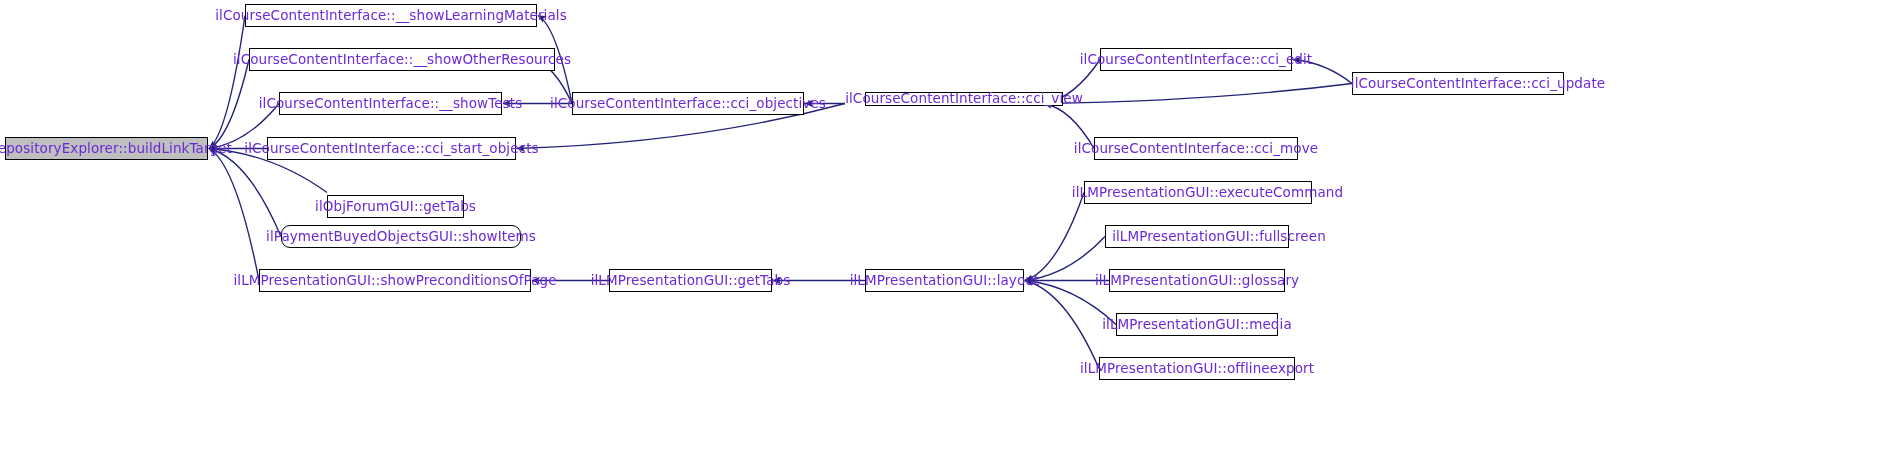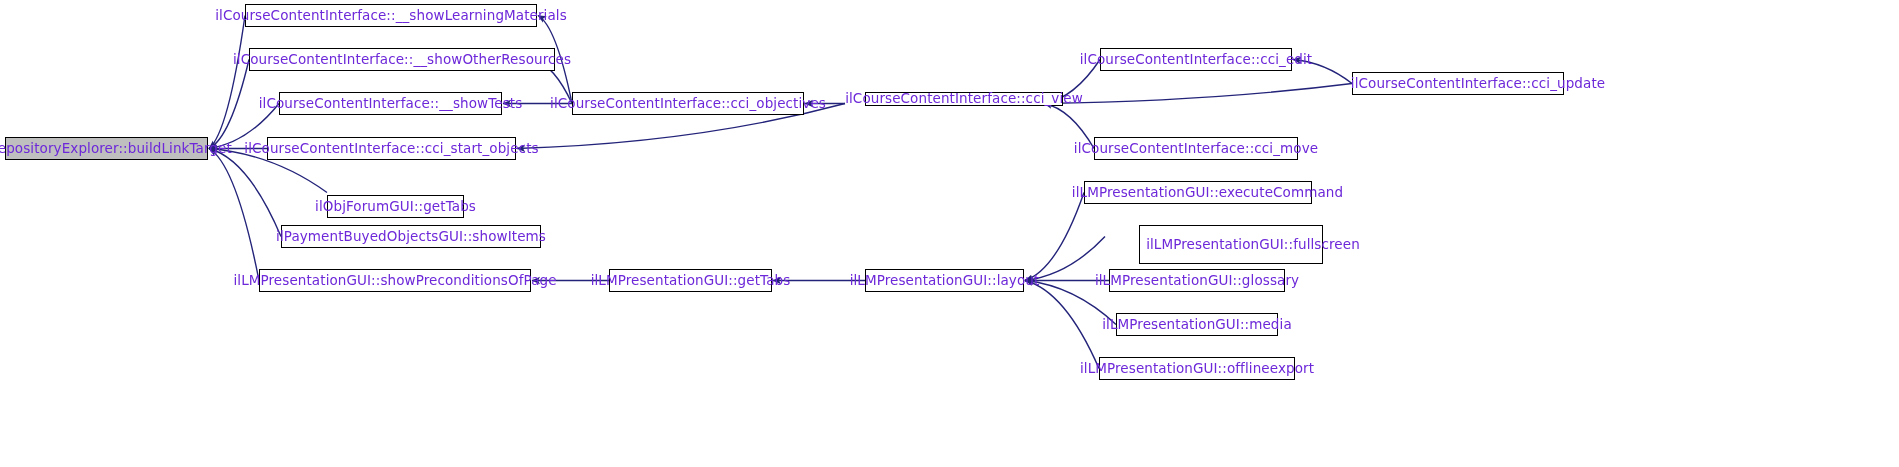--- a/index.html
+++ b/index.html
@@ -60,21 +60,21 @@
       </div>
       <div class="node" style="left: 279px; top: 92px; width: 223px; height: 23px;">
         <span class="lbl">ilCourseContentInterface::__showTests</span>
       </div>
       <div class="node" style="left: 267px; top: 137px; width: 249px; height: 23px;">
         <span class="lbl">ilCourseContentInterface::cci_start_objects</span>
       </div>
       <div class="node" style="left: 327px; top: 195px; width: 137px; height: 23px;">
         <span class="lbl">ilObjForumGUI::getTabs</span>
       </div>
-      <div class="node" style="left: 281px; top: 225px; width: 260px; height: 23px;">
+      <div class="node" style="left: 281px; top: 225px; width: 240px; height: 23px; border-radius: 9px;">
         <span class="lbl">ilPaymentBuyedObjectsGUI::showItems</span>
       </div>
       <div class="node" style="left: 259px; top: 269px; width: 272px; height: 23px;">
         <span class="lbl">ilLMPresentationGUI::showPreconditionsOfPage</span>
       </div>
       <div class="node" style="left: 572px; top: 92px; width: 232px; height: 23px;">
         <span class="lbl">ilCourseContentInterface::cci_objectives</span>
       </div>
       <div class="node" style="left: 609px; top: 269px; width: 163px; height: 23px;">
         <span class="lbl">ilLMPresentationGUI::getTabs</span>
@@ -87,21 +87,21 @@
       </div>
       <div class="node" style="left: 1100px; top: 48px; width: 192px; height: 23px;">
         <span class="lbl">ilCourseContentInterface::cci_edit</span>
       </div>
       <div class="node" style="left: 1094px; top: 137px; width: 204px; height: 23px;">
         <span class="lbl">ilCourseContentInterface::cci_move</span>
       </div>
       <div class="node" style="left: 1084px; top: 181px; width: 228px; height: 23px; padding-left: 19px;">
         <span class="lbl">ilLMPresentationGUI::executeCommand</span>
       </div>
-      <div class="node" style="left: 1139px; top: 225px; width: 184px; height: 39px; padding-left: 44px;">
+      <div class="node" style="left: 1105px; top: 225px; width: 184px; height: 23px; padding-left: 44px;">
         <span class="lbl">ilLMPresentationGUI::fullscreen</span>
       </div>
       <div class="node" style="left: 1109px; top: 269px; width: 176px; height: 23px;">
         <span class="lbl">ilLMPresentationGUI::glossary</span>
       </div>
       <div class="node" style="left: 1116px; top: 313px; width: 162px; height: 23px;">
         <span class="lbl">ilLMPresentationGUI::media</span>
       </div>
       <div class="node" style="left: 1099px; top: 357px; width: 196px; height: 23px;">
         <span class="lbl">ilLMPresentationGUI::offlineexport</span>

